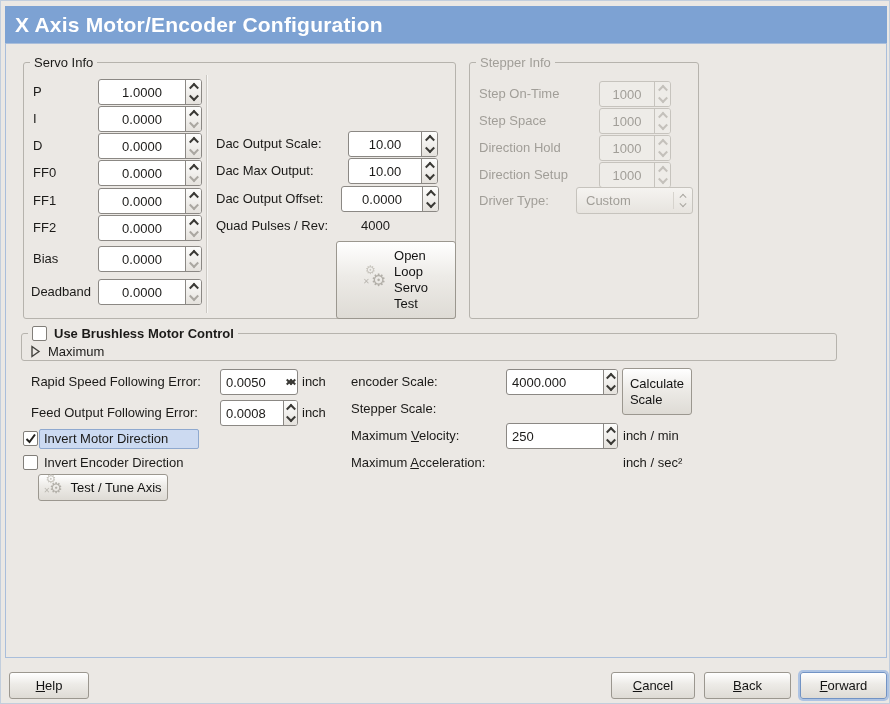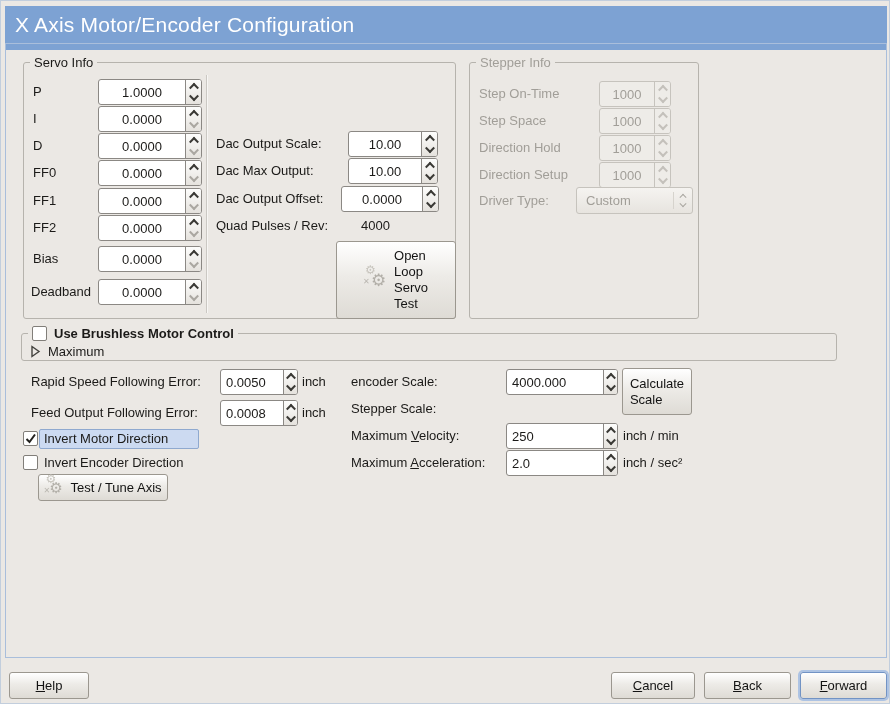--- a/index.html
+++ b/index.html
@@ -1,19 +1,19 @@
 <!DOCTYPE html>
 <html><head>
 <meta charset="utf-8">
 <style>
   * { margin:0; padding:0; box-sizing:border-box; }
   html,body { width:890px; }
   body { font-family:"Liberation Sans","DejaVu Sans",sans-serif; font-size:13px; color:#1b1a18; background:#ebe8e4; }
   #window { position:relative; width:890px; height:704px; background:#ebe8e4; border:1px solid #c2cedd; overflow:hidden; }
-  #titlebar { position:absolute; left:4px; top:5px; width:882px; height:44px; background:#7da2d3; color:#ffffff; font-size:21px; font-weight:normal; line-height:38px; padding-left:10px; letter-spacing:0.2px; }
+  #titlebar { position:absolute; left:4px; top:5px; width:882px; height:38px; background:#7da2d3; color:#ffffff; font-size:21px; font-weight:bold; line-height:38px; padding-left:10px; letter-spacing:0.2px; }
   #content-frame { position:absolute; left:4px; top:42px; width:882px; height:615px; border:1px solid #a9bedb; background:transparent; }
 
   fieldset { position:absolute; border:1px solid #b6b3ad; border-radius:3px; background:transparent; }
   fieldset.disabled { color:#a19e98; }
   legend { margin-left:6px; padding:0 4px; font-size:13px; }
   legend.flex { display:flex; align-items:center; gap:7px; }
 
   .lbl { position:absolute; white-space:nowrap; height:26px; line-height:26px; }
   .lbl.sm { height:18px; line-height:18px; }
   .dim { color:#a19e98; }
@@ -233,21 +233,21 @@
       <span class="check"></span>
       <b>Use Brushless Motor Control</b>
     </legend>
   </fieldset>
   <svg class="tri" style="left:29px;top:344px;" width="11" height="13">
     <polygon points="2,1.5 9,6.5 2,11.5" fill="none" stroke="#43423e" stroke-width="1.4"></polygon>
   </svg>
   <div class="lbl sm" style="left:47px;top:342px;">Maximum</div>
 
   <div class="lbl" style="left:30px;top:368px;">Rapid Speed Following Error:</div>
-  <div class="spin" style="left:219px;top:368px;width:78px;">
+  <div class="spin" style="left:219px;top:368px;width:78px;align-items:center;">
     <span class="val">0.0050</span>
     <span class="btns narrow">
         <i class="cu"></i>
         <i class="cd"></i>
       </span>
   </div>
   <div class="lbl" style="left:301px;top:368px;">inch</div>
 
   <div class="lbl" style="left:30px;top:399px;">Feed Output Following Error:</div>
   <div class="spin" style="left:219px;top:399px;width:78px;">
@@ -298,27 +298,20 @@
   <div class="spin" style="left:505px;top:422px;width:112px;">
     <span class="val">250</span>
     <span class="btns narrow">
         <i class="cu"></i>
         <i class="cd"></i>
       </span>
   </div>
   <div class="lbl" style="left:622px;top:422px;">inch / min</div>
 
   <div class="lbl" style="left:350px;top:449px;"><span>Maximum </span><u>A</u><span>cceleration:</span></div>
-  <div class="spin" style="left:505px;top:449px;width:112px;">
-    <span class="val">2.0</span>
-    <span class="btns narrow">
-        <i class="cu"></i>
-        <i class="cd"></i>
-      </span>
-  </div>
   <div class="lbl" style="left:622px;top:449px;">inch / sec²</div>
 
   <div class="btn" style="left:8px;top:671px;width:80px;height:27px;">
     <span><u>H</u><span>elp</span></span>
   </div>
   <div class="btn" style="left:610px;top:671px;width:84px;height:27px;">
     <span><u>C</u><span>ancel</span></span>
   </div>
   <div class="btn" style="left:703px;top:671px;width:87px;height:27px;">
     <span><u>B</u><span>ack</span></span>

